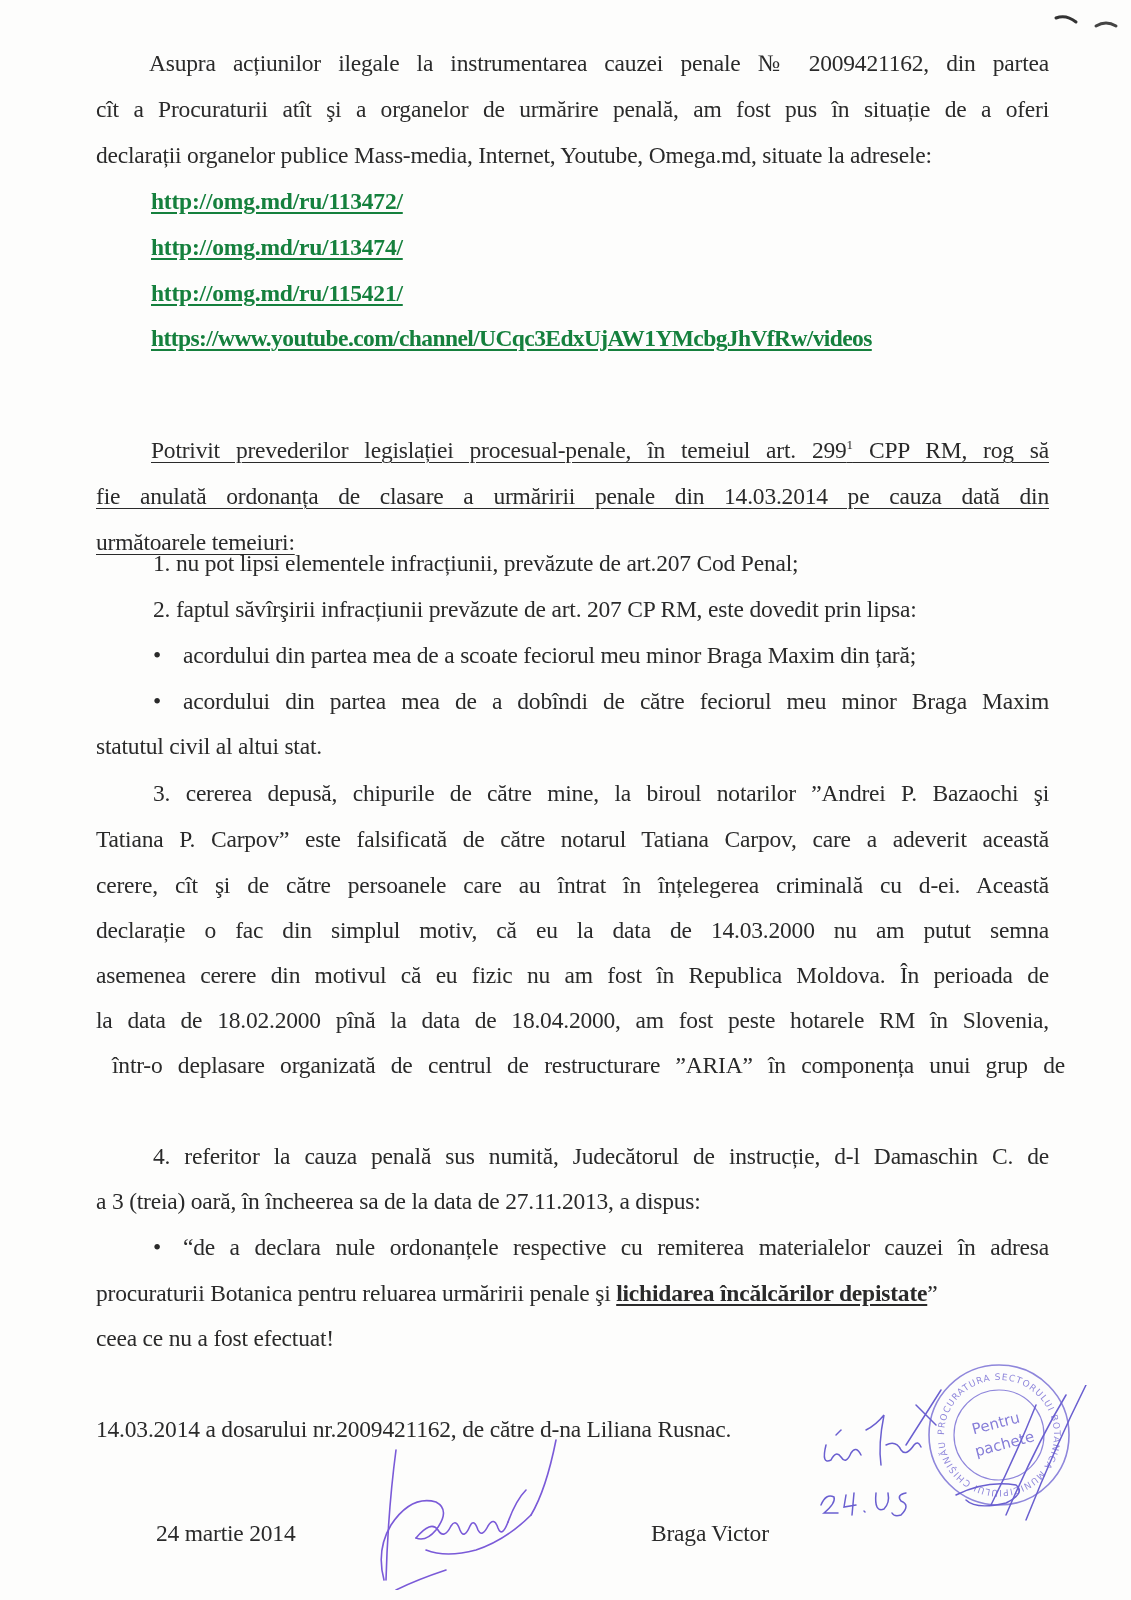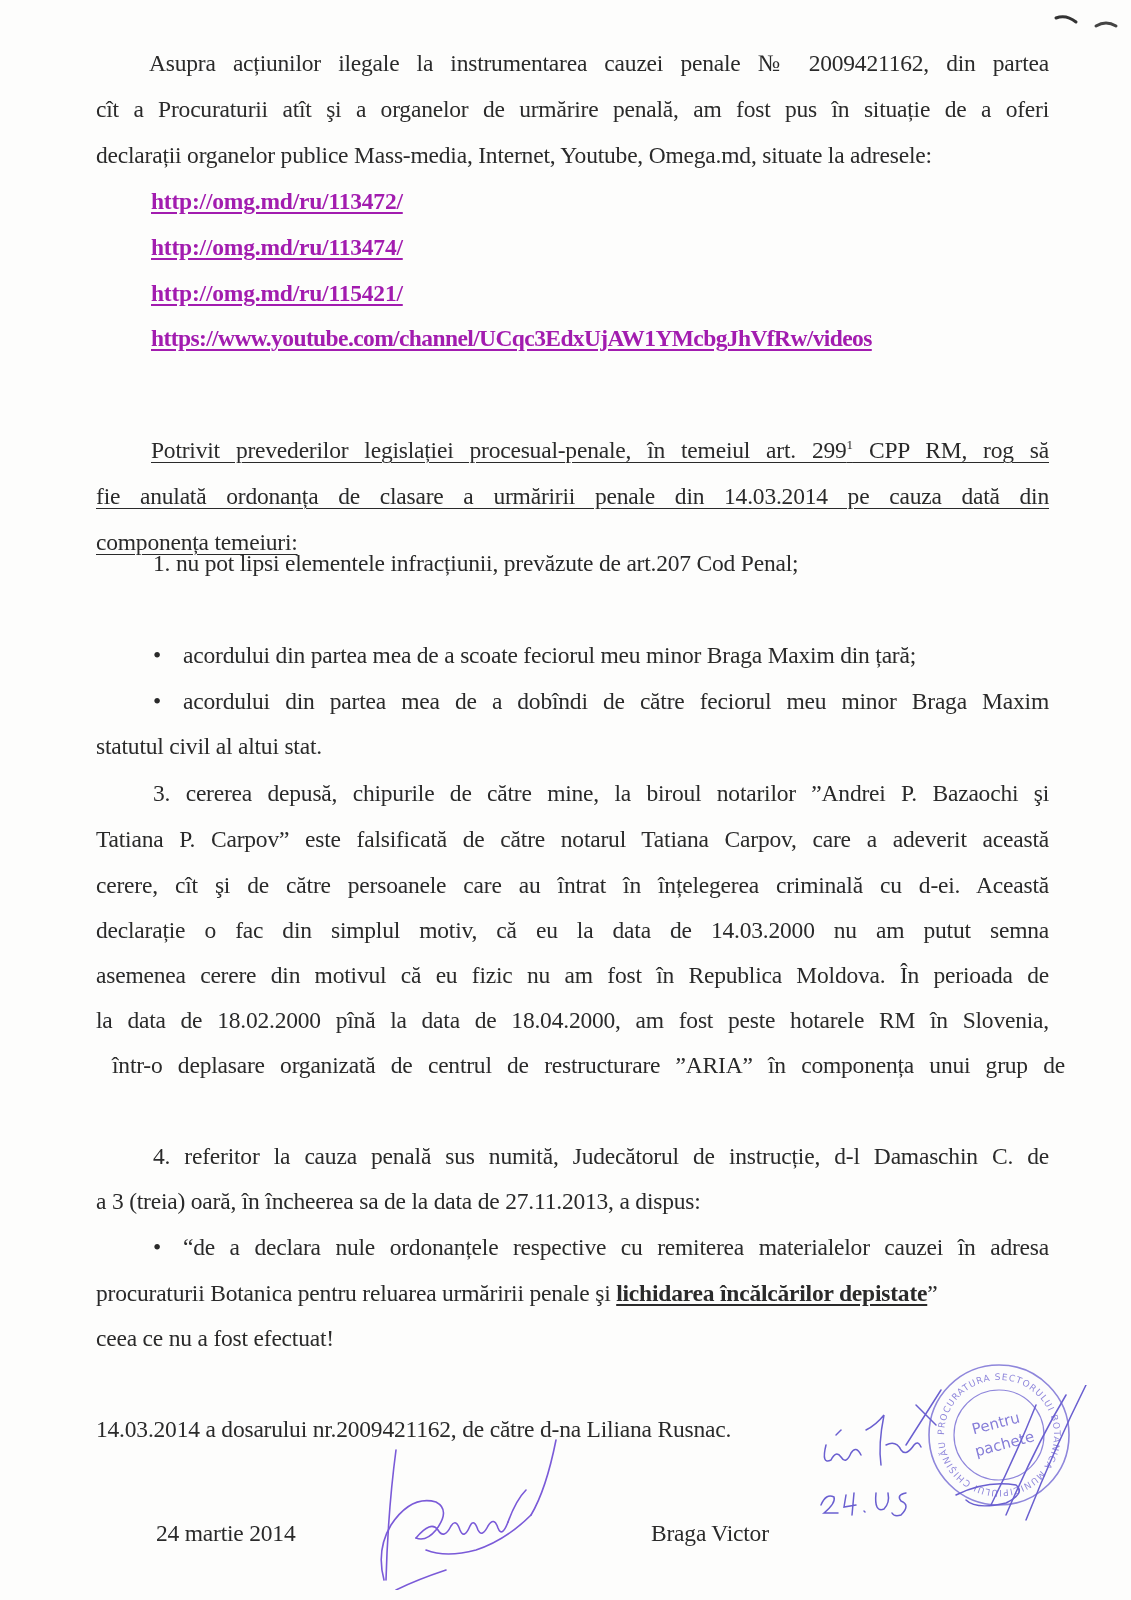--- a/index.html
+++ b/index.html
@@ -16,21 +16,21 @@
     font-size: 23.5px;
     line-height: 30px;
     white-space: nowrap;
     letter-spacing: -0.2px;
   }
   .justify {
     text-align: justify;
     text-align-last: justify;
     white-space: normal;
   }
-  .link { font-weight: bold; text-decoration: underline; text-decoration-thickness: 2px; text-underline-offset: 3px; color:#a21caf;font-family:Liberation Serif, serif; }
+  .link { font-weight: bold; text-decoration: underline; text-decoration-thickness: 2px; text-underline-offset: 3px; color:#15803d;font-family:Liberation Serif, serif; }
   .u { text-decoration: underline; text-decoration-thickness: 1px; text-underline-offset: 4px; margin-top: 25px; }
   .bu { font-weight: bold; text-decoration: underline; text-decoration-thickness: 2px; text-underline-offset: 3px; }
   .bullet { display:inline-block; width: 30px; }
   sup { font-size: 13px; vertical-align: 9px; line-height: 0; }
   .stamp {
     position: absolute; left: 918px; top: 1360px; width: 150px; height: 150px;
   }
   .scan-mark { position: absolute; left: 1045px; top: 10px; width: 80px; height: 30px; }
   .sig { position: absolute; }
 </style>
@@ -48,23 +48,24 @@
   <div class="line justify" style="left:90px; top:94px; width:953px;">cît a Procuraturii atît şi a organelor de urmărire penală, am fost pus în situație de a oferi</div>
   <div class="line" style="left:90px; top:140px;">declarații organelor publice Mass-media, Internet, Youtube, Omega.md, situate la adresele:</div>
 
   <div class="line link" style="left:145px; top:186px;">http://omg.md/ru/113472/</div>
   <div class="line link" style="left:145px; top:232px;">http://omg.md/ru/113474/</div>
   <div class="line link" style="left:145px; top:278px;">http://omg.md/ru/115421/</div>
   <div class="line link" style="left:145px; top:323px; letter-spacing:-0.6px;">https://www.youtube.com/channel/UCqc3EdxUjAW1YMcbgJhVfRw/videos</div>
 
   <div class="line justify u" style="left:145px; top:410px; width:898px;"><span>Potrivit prevederilor legislației procesual-penale, în temeiul art. 299</span><sup>1</sup><span> CPP RM, rog să</span></div>
   <div class="line justify u" style="left:90px; top:456px; width:953px;">fie anulată ordonanța de clasare a urmăririi penale din 14.03.2014 pe cauza dată din</div>
-  <div class="line u" style="left:90px; top:502px;">componența temeiuri:</div>
+  <div class="line u" style="left:90px; top:502px;">următoarele temeiuri:</div>
 
   <div class="line" style="left:147px; top:548px;">1.  nu pot lipsi elementele infracțiunii, prevăzute de art.207 Cod Penal;</div>
+  <div class="line" style="left:147px; top:594px;">2.  faptul săvîrşirii infracțiunii prevăzute de art. 207 CP RM, este dovedit prin lipsa:</div>
   <div class="line" style="left:147px; top:640px;"><span class="bullet">•</span><span>acordului din partea mea de a scoate feciorul meu minor Braga Maxim din țară;</span></div>
   <div class="line justify" style="left:147px; top:686px; width:896px;"><span class="bullet">•</span><span>acordului din partea mea de a dobîndi de către feciorul meu minor Braga Maxim</span></div>
   <div class="line" style="left:90px; top:731px;">statutul civil al altui stat.</div>
 
   <div class="line justify" style="left:147px; top:778px; width:896px;">3.  cererea depusă, chipurile de către mine, la biroul notarilor ”Andrei P. Bazaochi şi</div>
   <div class="line justify" style="left:90px; top:824px; width:953px;">Tatiana P. Carpov” este falsificată de către notarul Tatiana Carpov, care a adeverit această</div>
   <div class="line justify" style="left:90px; top:870px; width:953px;">cerere, cît şi de către persoanele care au întrat în înțelegerea criminală cu d-ei. Această</div>
   <div class="line justify" style="left:90px; top:915px; width:953px;">declarație o fac din simplul motiv, că eu la data de 14.03.2000 nu am putut semna</div>
   <div class="line justify" style="left:90px; top:960px; width:953px;">asemenea cerere din motivul că eu fizic nu am fost în Republica Moldova. În perioada de</div>
   <div class="line justify" style="left:90px; top:1005px; width:953px;">la data de 18.02.2000 pînă la data de 18.04.2000, am fost peste hotarele RM în Slovenia,</div>

